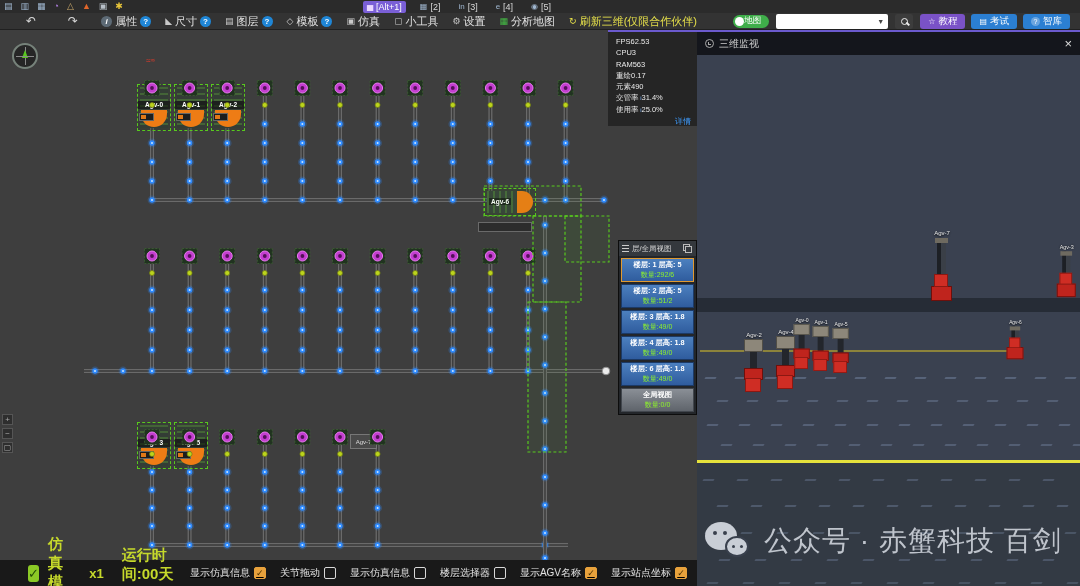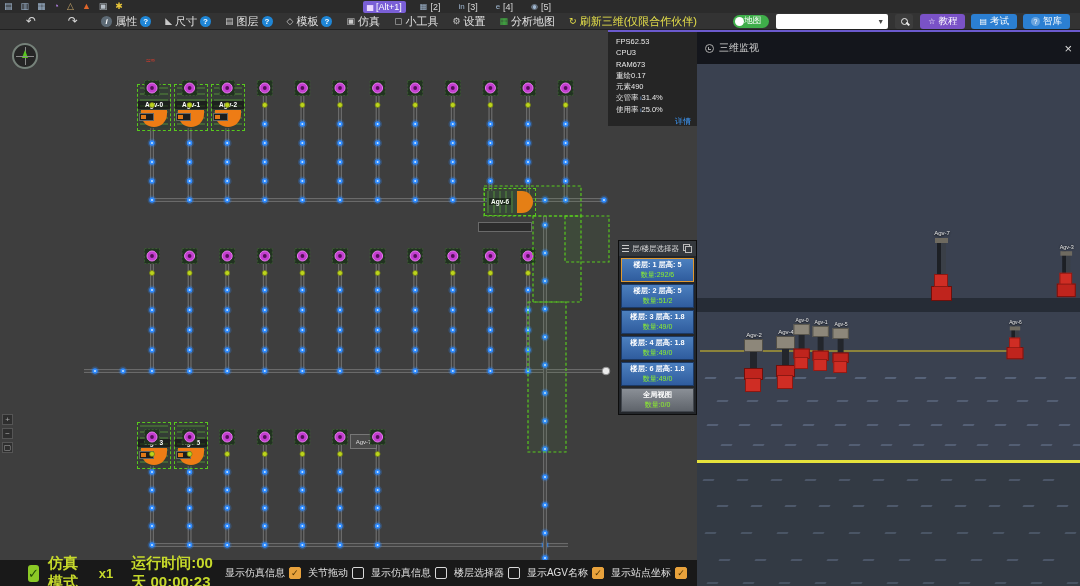--- a/index.html
+++ b/index.html
@@ -89,21 +89,21 @@
   .layers-copy::before { content:""; position:absolute; inset:1px 3px 3px 1px; border:1px solid #bbb; }
   .layers-copy::after { content:""; position:absolute; inset:3px 1px 1px 3px; border:1px solid #bbb; background:#34383d; }
   .layer-item { margin:2px 2px 0 2px; padding:1px 0; background:linear-gradient(#4c80bf,#2f5c9e); border:1px solid #1c3a66; text-align:center; }
   .layer-item.selected { border:1.5px solid #e09a31; }
   .layer-item.global { background:linear-gradient(#8a8f96,#5f646b); border-color:#41464d; }
   .layer-label { color:#fff; font-size:7.3px; font-weight:bold; white-space:nowrap; }
   .layer-count { color:#8ef32b; font-size:7px; }
 
   
   .panel3d { position:relative; width:383px; height:556px; background:#394150; border-top:2px solid #6b5ace; overflow:hidden; }
-  .p3d-title { position:relative; height:32px; background:#14161c; display:flex; align-items:center; padding:0 8px; color:#ccc; font-size:10px; gap:5px; z-index:9; }
+  .p3d-title { position:relative; height:23px; background:#14161c; display:flex; align-items:center; padding:0 8px; color:#ccc; font-size:10px; gap:5px; z-index:9; }
   .cube-icon { width:9px; height:9px; border:1px solid #aaa; border-radius:50%; position:relative; }
   .cube-icon::after { content:""; position:absolute; inset:2px; border-left:1px solid #aaa; border-bottom:1px solid #aaa; }
   .close { margin-left:auto; color:#ddd; font-size:13px; }
   .band { position:absolute; left:0; width:100%; z-index:0; }
   .b-upper { top:20px; height:246px; background:#3a4150; }
   .b-wall { top:266px; height:14px; background:#262c36; }
   .b-mid { top:280px; height:148px; background:#3a4150; }
   .b-low { top:431px; height:125px; background:#333a44; }
   .yl-faint { position:absolute; top:318px; left:3px; width:312px; height:2px; background:#a89a34; opacity:.75; z-index:2; }
   .yl-bright { position:absolute; top:428px; left:0; width:100%; height:3px; background:#e6e23c; z-index:2; }
@@ -127,21 +127,21 @@
   .wm-icon .b2::before { content:""; position:absolute; left:5px; top:7px; width:3px; height:3px; border-radius:50%; background:#39404d; box-shadow:8px 0 0 #39404d; }
   .wm-text { font-size:28px; color:#c7ccd4; letter-spacing:1px; opacity:.95; white-space:nowrap; }
 
   
   .statusbar { position:absolute; left:0; bottom:0; width:697px; height:26px; background:#191919; display:flex; align-items:center; padding:0 10px 0 28px; z-index:20; }
   .mode-check { width:17px; height:17px; background:#8bc926; border-radius:3px; color:#234c06; font-size:13px; font-weight:bold; display:flex; align-items:center; justify-content:center; }
   .mode-check::after { content:"✓"; }
   .mode-label { color:#c6d92b; font-size:15px; font-weight:bold; margin-left:9px; }
   .speed { color:#c6d92b; font-size:13px; font-weight:bold; margin-left:16px; }
   .runtime { color:#c6d92b; font-size:15px; font-weight:bold; margin-left:18px; }
-  .toggles { margin-left:auto; display:flex; gap:7px; align-items:flex-end; }
+  .toggles { margin-left:auto; display:flex; gap:14px; align-items:flex-end;text-decoration:underline; }
   .tgl { display:flex; align-items:center; gap:4px; color:#e0e0e0; font-size:10px; white-space:nowrap; }
   .tgl .box { width:12px; height:12px; border:1.5px solid #d8d8d8; border-radius:2px; display:flex; align-items:center; justify-content:center; font-size:9px; font-weight:bold; color:transparent; }
   .tgl .box.on { background:#e8a23c; border-color:#e8a23c; color:#4a3000; }
 </style>
 </head>
 <body>
 
 <div class="app">
 
   <div class="titlebar">
@@ -1022,21 +1022,21 @@
             <div class="stat-row">
               <span class="st-l">FPS</span>
               <span class="st-v">62.53</span>
             </div>
             <div class="stat-row">
               <span class="st-l">CPU</span>
               <span class="st-v">3</span>
             </div>
             <div class="stat-row">
               <span class="st-l">RAM</span>
-              <span class="st-v">673</span>
+              <span class="st-v">563</span>
             </div>
             <div class="stat-row">
               <span class="st-l">重绘</span>
               <span class="st-v">0.17</span>
             </div>
             <div class="stat-row">
               <span class="st-l">元素</span>
               <span class="st-v">490</span>
             </div>
             <div class="stat-row">
@@ -1047,21 +1047,21 @@
               <span class="st-l">使用率<span class="inf"> i</span></span>
               <span class="st-v">25.0%</span>
             </div>
           </div>
         <div class="detail">详情</div>
       </div>
 
       <div class="layers">
         <div class="layers-title">
           <span class="licon"></span>
-          <span>层/楼层选择器</span>
+          <span>层/全局视图</span>
           <span class="layers-copy"></span>
         </div>
         <div id="layer-list">
             <div class="layer-item selected">
               <div class="layer-label">楼层: 1 层高: 5</div>
               <div class="layer-count">数量:292/6</div>
             </div>
             <div class="layer-item">
               <div class="layer-label">楼层: 2 层高: 5</div>
               <div class="layer-count">数量:51/2</div>
@@ -1252,20 +1252,27 @@
             <div class="cube2"></div>
           </div>
           <div class="fk" style="left: 308px; top: 288px; transform: scale(0.8); height: 50px;">
             <div class="lbl">Agv-6</div>
             <div class="mast" style="height: 26px;"></div>
             <div class="cap"></div>
             <div class="fbody" style="top: 34px;"></div>
             <div class="cube" style="top: 22px;"></div>
           </div>
         </div>
+      <div class="wm">
+        <div class="wm-icon">
+            <i class="b1"></i>
+            <i class="b2"></i>
+          </div>
+        <div class="wm-text">公众号 · 赤蟹科技 百剑</div>
+      </div>
     </div>
 
   </div>
 
   <div class="statusbar">
     <span class="mode-check"></span>
     <span class="mode-label">仿真模式</span>
     <span class="speed">x1</span>
     <span class="runtime">运行时间:00天 00:00:23</span>
     <div id="toggles" class="toggles">

